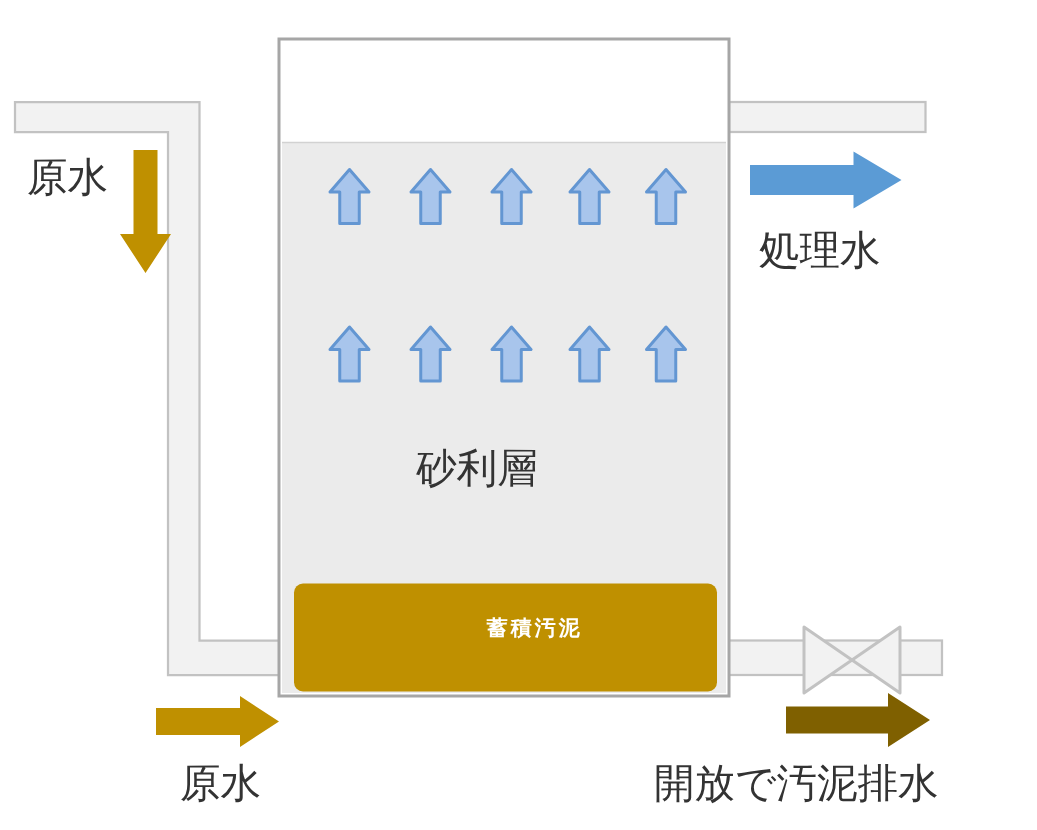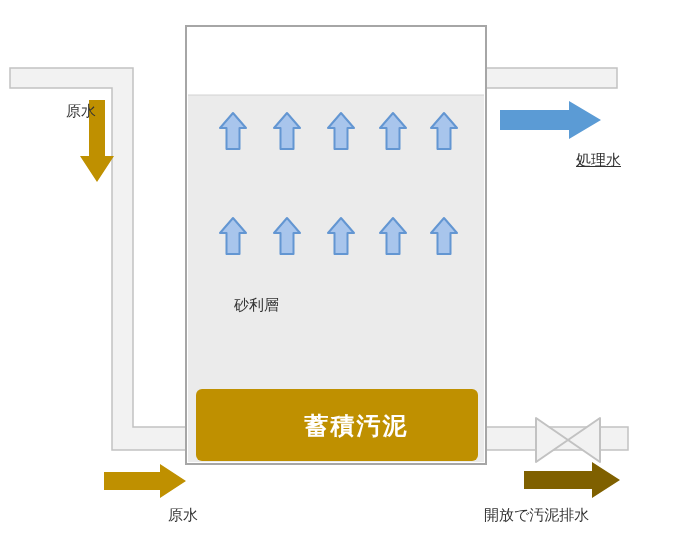--- a/index.html
+++ b/index.html
@@ -23,37 +23,36 @@
   .sludge      { fill: var(--gold); }
   .gold-arrow  { fill: var(--gold); }
   .blue-arrow  { fill: var(--blue); }
   .dark-arrow  { fill: var(--dark-brown); }
   .upflow-arrow{ fill: var(--light-blue); stroke: var(--light-blue-border); stroke-width: 2; stroke-linejoin: round; }
   .valve       { fill: var(--pipe-fill); stroke: var(--pipe-border); stroke-width: 2; stroke-linejoin: round; }
 
   
   .label {
     position: absolute;
-    font-size: 15px;
+    font-size: 27px;
     color: var(--text);
     white-space: nowrap;
     line-height: 1.2;
-    margin-left: 48px;
   }
   .lbl-raw-top      { left: 18px;  top: 102px; }
-  .lbl-treated      { left: 528px; top: 151px; text-decoration: underline; }
-  .lbl-gravel       { left: 186px; top: 296px; width: 264px; }
+  .lbl-treated      { left: 506px; top: 151px; }
+  .lbl-gravel       { left: 186px; top: 296px; width: 264px; text-align: center; }
   .lbl-valve        { left: 528px; top: 366px; }
   .lbl-raw-bottom   { left: 120px; top: 506px; }
   .lbl-sludge-drain { left: 436px; top: 506px; }
   .lbl-sludge {
     position: absolute;
     left: 196px; top: 410px; width: 282px;
     text-align: center;
-    font-size: 24px;
+    font-size: 14px;
     font-weight: bold;
     letter-spacing: 2px;
     color: var(--sludge-text);
     white-space: nowrap;
     padding-left: 39px;
   }
 </style>
 </head>
 <body>
 

